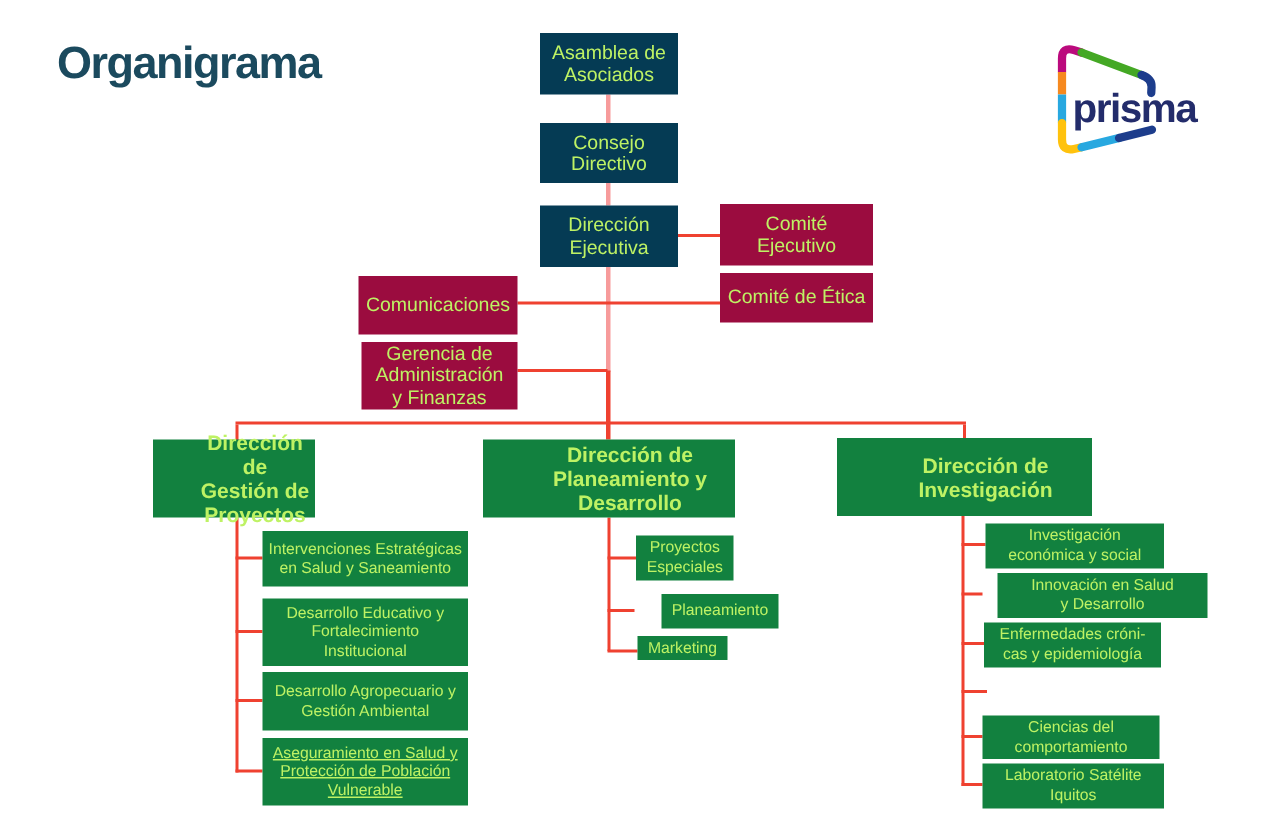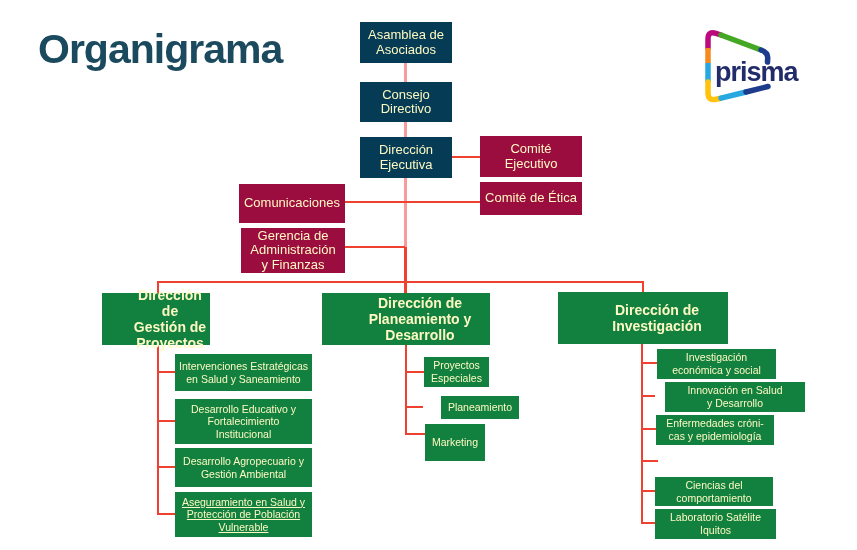--- a/index.html
+++ b/index.html
@@ -1,22 +1,22 @@
 <!DOCTYPE html>
 <html style="--navy: #053B54; --crimson: #9B0C3F; --green: #12813F; --salmon: #F79B9B; --red: #EF4130; --title: #1B4A5E; --logo-text: #232C6B; --logo-magenta: #BB0A7D; --logo-orange: #F6891F; --logo-lightblue: #28A8E0; --logo-yellow: #FFC20D; --logo-green: #44A824; --logo-darkblue: #1D3D8C;"><head>
 <meta charset="utf-8">
 <style>
   html,body{margin:0;padding:0;background:#fff;}
   body{width:857px;height:550px;overflow:hidden;font-family:"Liberation Sans",sans-serif;}
   .canvas{position:relative;width:857px;height:550px;background:#ffffff;}
-  .page-title{position:absolute;left:38px;top:26px;margin:0;font-size:41px;font-weight:bold;
+  .page-title{position:absolute;left:38px;top:26px;margin:0;font-size:30px;font-weight:bold;
     letter-spacing:-1px;color:var(--title,#1B4A5E);font-family:"Liberation Sans",sans-serif;}
   
   .node{position:absolute;display:flex;align-items:center;justify-content:center;
-    text-align:center;color:#fef9c3;white-space:pre-line;box-sizing:border-box;padding:1px 2px;}
+    text-align:center;color:#bef264;white-space:pre-line;box-sizing:border-box;padding:1px 2px;}
   .navy{background:var(--navy,#053B54);font-size:13px;line-height:1.08;}
   .crimson{background:var(--crimson,#9B0C3F);font-size:13px;line-height:1.08;}
   .green-h{background:var(--green,#12813F);font-size:14px;font-weight:bold;line-height:1.15;padding-left:30px;}
   .green-c{background:var(--green,#12813F);font-size:10.5px;line-height:1.2;}
   
   .ln{position:absolute;}
   .ln-salmon{background:var(--salmon,#F79B9B);}
   .ln-red{background:var(--red,#EF4130);}
   
   .logo{position:absolute;left:698px;top:24px;width:130px;height:86px;}
@@ -93,21 +93,21 @@
 Institucional</div>
   <div class="node green-c" style="left:175px;top:448px;width:137px;height:39px;">Desarrollo Agropecuario y
 Gestión Ambiental</div>
   <div class="node green-c" style="left:175px;top:492px;width:137px;height:45px;text-decoration:underline;">Aseguramiento en Salud y
 Protección de Población
 Vulnerable</div>
 
   <div class="node green-c" style="left:424px;top:357px;width:65px;height:30px;">Proyectos
 Especiales</div>
   <div class="node green-c" style="left:441px;top:396px;width:78px;height:23px;">Planeamiento</div>
-  <div class="node green-c" style="left:425px;top:424px;width:60px;height:37px;">Marketing</div>
+  <div class="node green-c" style="left:425px;top:424px;width:60px;height:16px;">Marketing</div>
 
   <div class="node green-c" style="left:657px;top:349px;width:119px;height:30px;">Investigación
 económica y social</div>
   <div class="node green-c" style="left:665px;top:382px;width:140px;height:30px;">Innovación en Salud
 y Desarrollo</div>
   <div class="node green-c" style="left:656px;top:415px;width:118px;height:30px;">Enfermedades cróni-
 cas y epidemiología</div>
   <div class="node green-c" style="left:655px;top:477px;width:118px;height:29px;">Ciencias del
 comportamiento</div>
   <div class="node green-c" style="left:655px;top:509px;width:121px;height:30px;">Laboratorio Satélite

